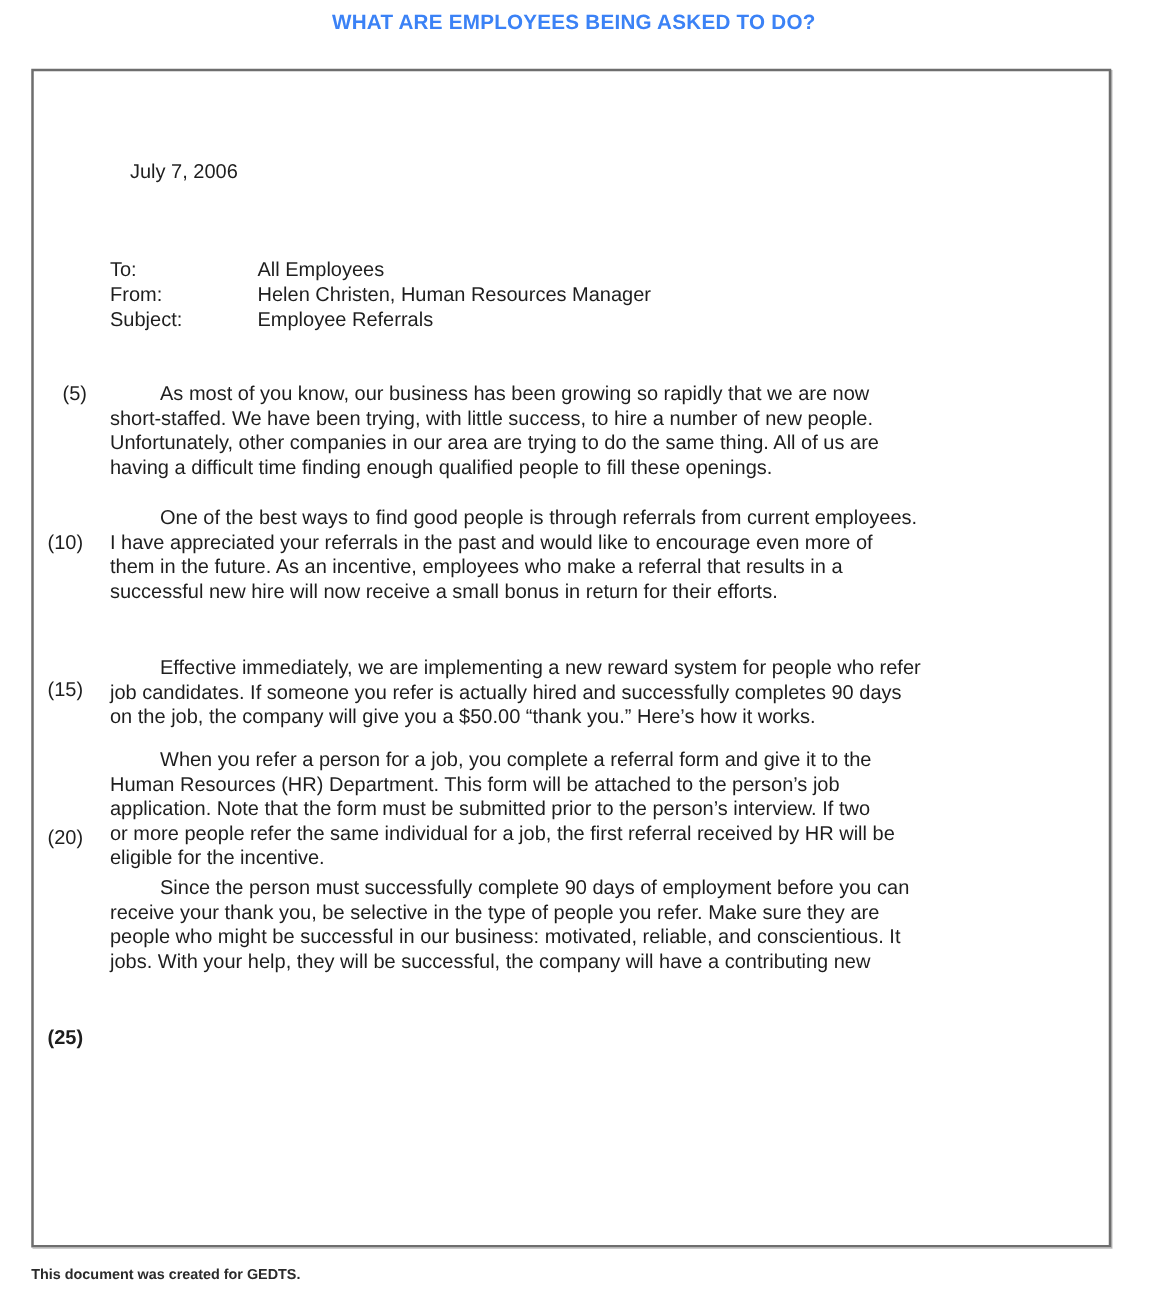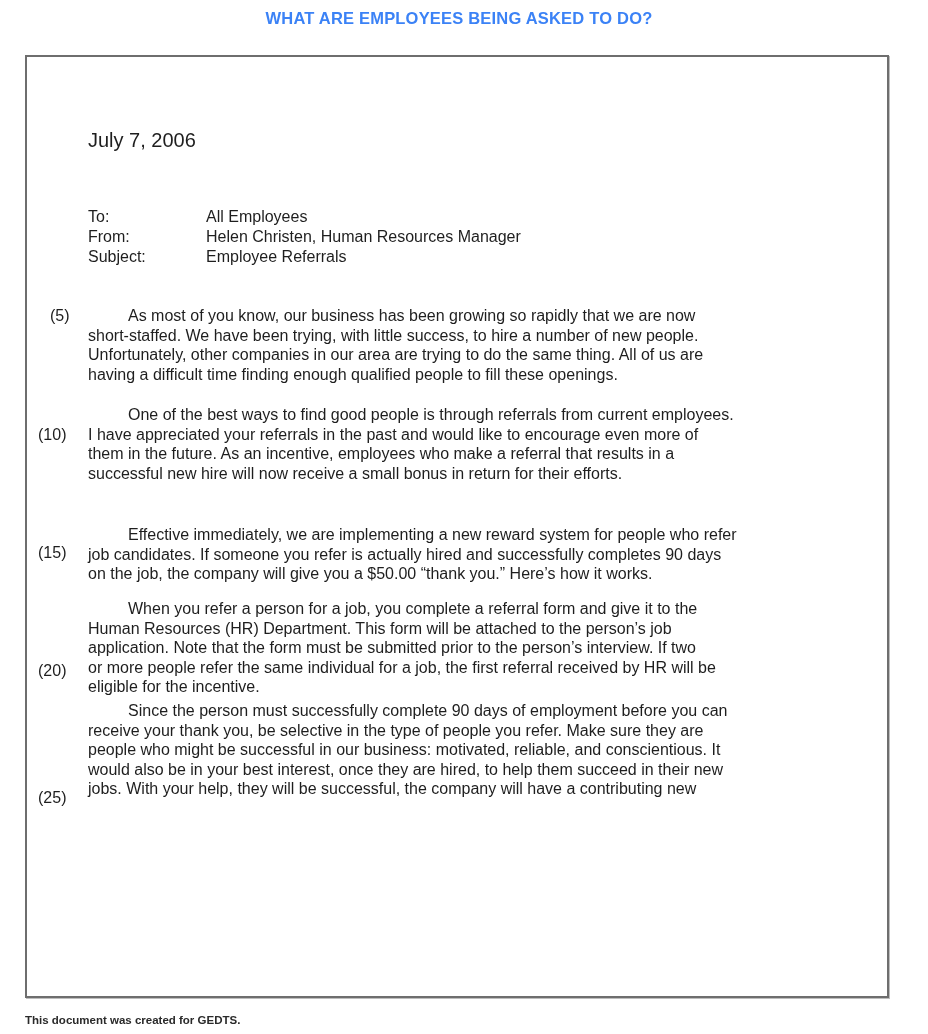--- a/index.html
+++ b/index.html
@@ -11,21 +11,21 @@
       position: absolute; left: 0; width: 918px; top: 9px;
       text-align: center; font-weight: bold; font-size: 16.5px; letter-spacing: 0.2px;
       color: #3b82f6;
     }
     .memo-box {
       position: absolute; left: 25px; top: 55px; width: 864px; height: 943px;
       border: 2px solid #6e6e6e; box-sizing: border-box;
       box-shadow: 1px 1px 0 #bdbdbd;
     }
     .date {
-      position: absolute; left: 88px; top: 129px; font-size: 20px;
+      position: absolute; left: 104px; top: 129px; font-size: 16px;
     }
     .header-row { position: absolute; left: 88px; font-size: 16px; line-height: 20px; }
     .header-row .lbl { position: absolute; left: 0; width: 110px; }
     .header-row .val { position: absolute; left: 118px; white-space: nowrap; }
     .para { position: absolute; left: 88px; width: 780px; font-size: 16px; line-height: 19.6px; }
     .line { white-space: nowrap; height: 19.6px; }
     .line.indent { padding-left: 40px; }
     .linenum {
       position: absolute; left: 38px; font-size: 16px; line-height: 19.6px; width: 40px; text-align: left;
     }
@@ -52,21 +52,21 @@
 </div>
 <div class="header-row" style="top:247px;">
   <span class="lbl">Subject:</span>
   <span class="val">Employee Referrals</span>
 </div>
 
 <div class="linenum" style="top:306px; left:50px;">(5)</div>
 <div class="linenum" style="top:425px;">(10)</div>
 <div class="linenum" style="top:543px;">(15)</div>
 <div class="linenum" style="top:661px;">(20)</div>
-<div class="linenum" style="top:788px;">(25)</div>
+<div class="linenum" style="top:821px;font-weight:bold;">(25)</div>
 
 <div class="para" style="top:306px;">
   <div class="line indent">As most of you know, our business has been growing so rapidly that we are now</div>
   <div class="line">short-staffed.  We have been trying, with little success, to hire a number of new people.</div>
   <div class="line">Unfortunately, other companies in our area are trying to do the same thing.  All of us are</div>
   <div class="line">having a difficult time finding enough qualified people to fill these openings.</div>
 </div>
 
 <div class="para" style="top:405px;">
   <div class="line indent">One of the best ways to find good people is through referrals from current employees.</div>
@@ -86,17 +86,16 @@
   <div class="line">Human Resources (HR) Department.  This form will be attached to the person’s job</div>
   <div class="line">application.  Note that the form must be submitted prior to the person’s interview.  If two</div>
   <div class="line">or more people refer the same individual for a job, the first referral received by HR will be</div>
   <div class="line">eligible for the incentive.</div>
 </div>
 
 <div class="para" style="top:701px;">
   <div class="line indent">Since the person must successfully complete 90 days of employment before you can</div>
   <div class="line">receive your thank you, be selective in the type of people you refer.  Make sure they are</div>
   <div class="line">people who might be successful in our business: motivated, reliable, and conscientious.  It</div>
-  <div class="line">would also be in your best interest, once they are hired, to help them succeed in their new</div>
   <div class="line">jobs.  With your help, they will be successful, the company will have a contributing new</div>
 </div>
 
 <div class="footer">This document was created for GEDTS.</div>
 
 </body></html>

